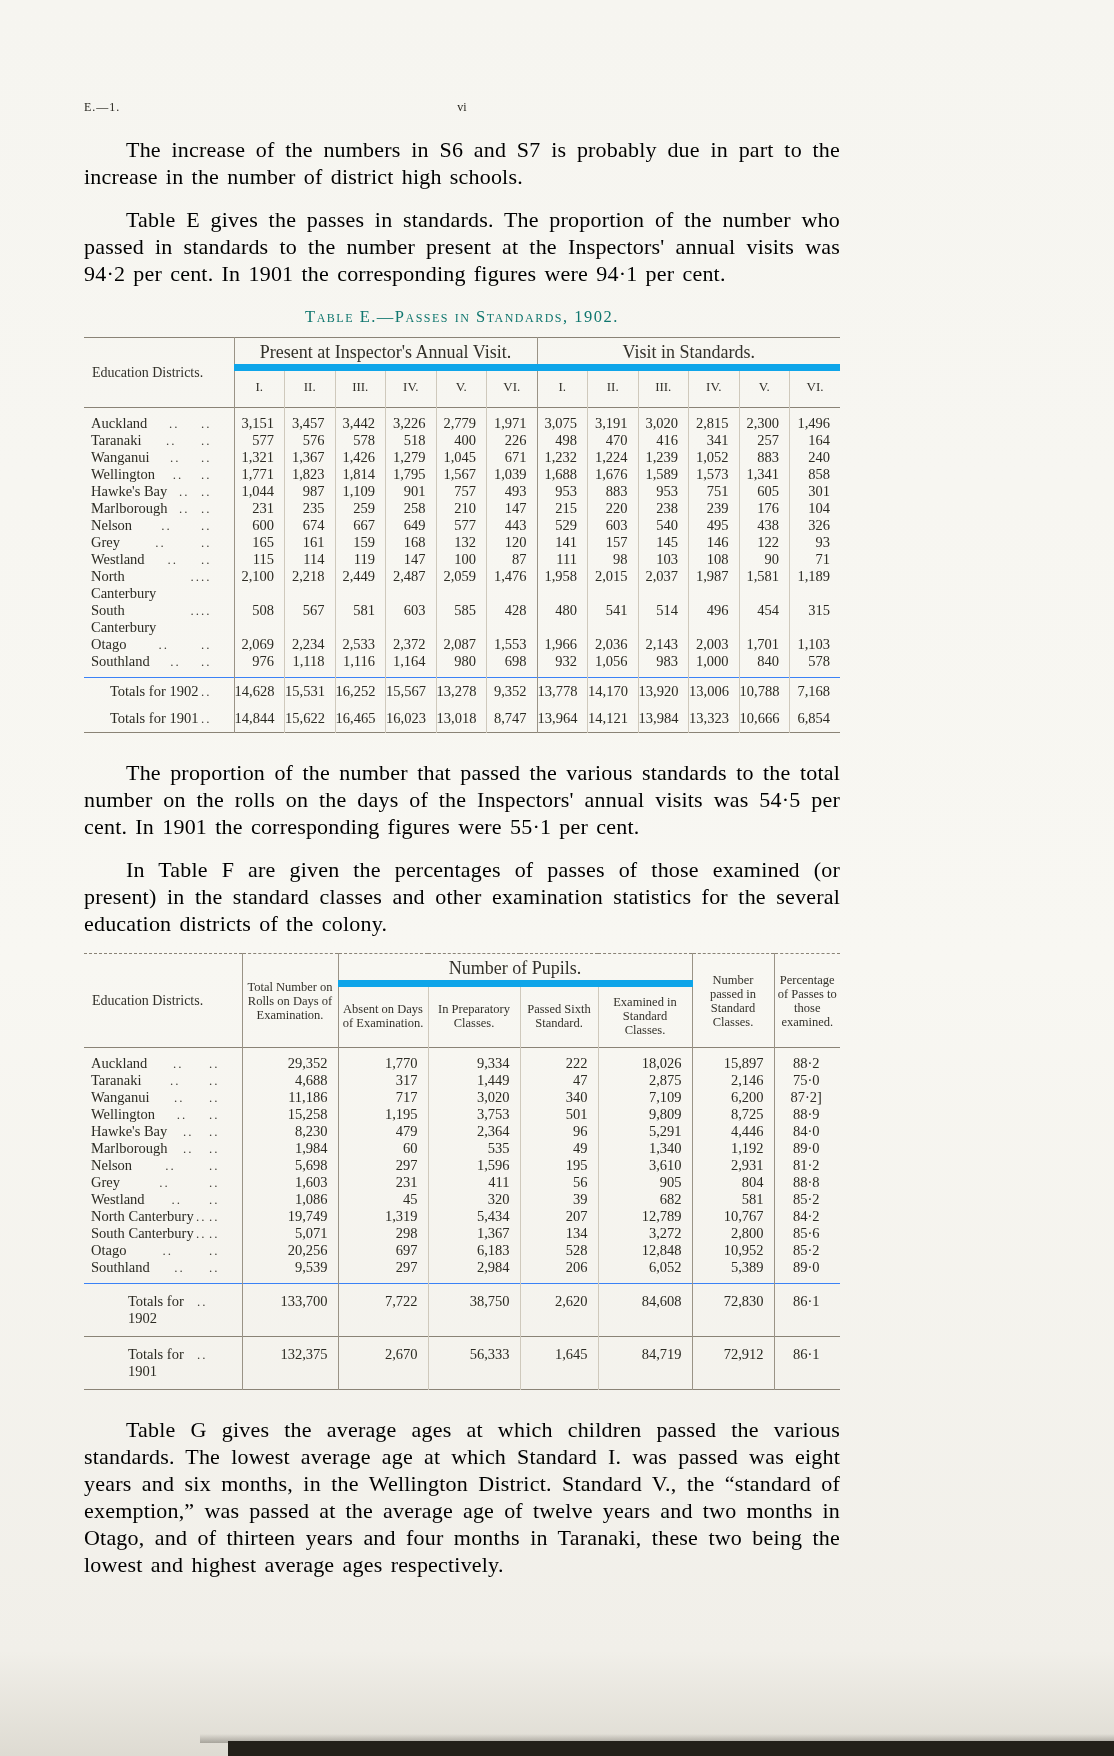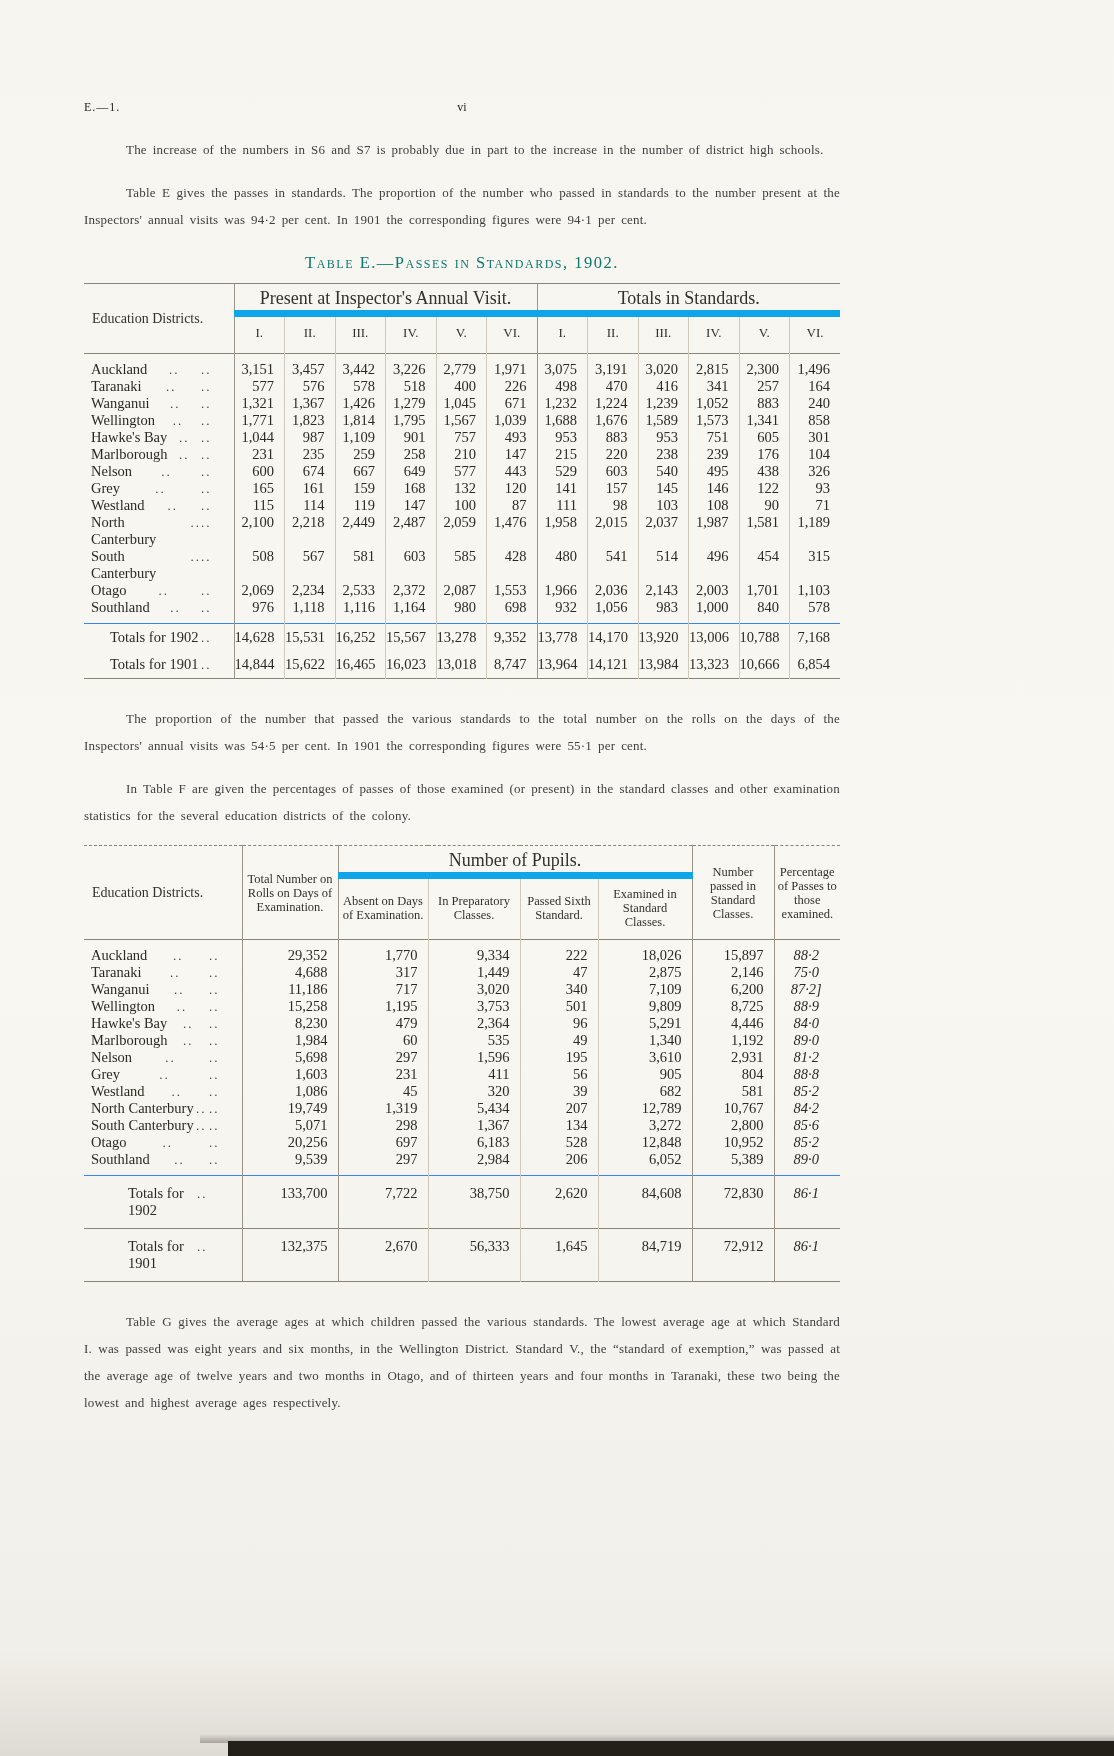--- a/index.html
+++ b/index.html
@@ -10,23 +10,23 @@
     font-family: "Liberation Serif", "DejaVu Serif", serif;
     color: #28261f;
   }
   .page { position: absolute; left: 84px; top: 100px; width: 756px; }
 
   .doc-header { position: relative; height: 36px; font-size: 12px; }
   .doc-ref { position: absolute; left: 0; top: 0; letter-spacing: 1px; }
   .page-num { position: absolute; left: 0; right: 0; text-align: center; }
 
   p.body-text {
-    font-size: 13px; line-height: 27px; text-align: justify;
+    font-size: 22px; line-height: 27px; text-align: justify;
     text-indent: 42px; word-spacing: 2.5px; letter-spacing: 0.2px;
-    margin-bottom: 16px; color: #404040;
+    margin-bottom: 16px; color: #000000;
   }
   p.mt-lg { margin-top: 26px; }
 
   .tbl-title {
     text-align: center; font-variant: small-caps; letter-spacing: 1.5px;
     font-size: 16.5px; margin: 20px 0 10px; color: #0f766e;
   }
 
   table.tbl {
     width: 100%; border-collapse: collapse; table-layout: fixed;
@@ -43,21 +43,21 @@
   .tbl thead { border-bottom: 1px solid #8a8376; }
   .tbl .grp-head { border-bottom: 7px solid #0ea5e9; padding: 7px 2px 5px; font-size: 18px; }
   .tbl th.sub { padding: 9px 2px 13px; font-size: 13px; }
   .tbl-f th.sub2 { padding: 8px 3px 10px; }
   .tbl th.district-head {
     text-align: left; padding-left: 8px; font-size: 14px; vertical-align: middle;
   }
 
   .tbl td { font-size: 14.5px; line-height: 17px; padding: 0 10px 0 0; vertical-align: baseline; }
   .tbl td.num { text-align: right; }
-  .tbl td.pct { text-align: center; padding-right: 2px; font-style: italic; }
+  .tbl td.pct { text-align: center; padding-right: 2px; }
   .tbl td.district, .tbl th.district-head { border-right: 1px solid #9a9386; }
   .tbl .vline { border-left: 1px solid #cfc9bc; }
   .tbl .vline-strong { border-left: 1px solid #9a9386; }
 
   .tbl tbody.data tr:first-child td { padding-top: 7px; }
   .tbl tbody.data tr:last-child td { padding-bottom: 7px; }
 
   .tbl tbody.totals { border-top: 1px solid #3b82f6; }
   .tbl tbody.totals td { padding-top: 5px; padding-bottom: 5px; font-size: 14.5px; }
   .tbl-f tbody.totals tr.t2 { border-top: 1px solid #8a8376; }
@@ -89,21 +89,21 @@
 
   <table class="tbl tbl-e">
     <colgroup>
       <col style="width:150px">
       <col span="12">
     </colgroup>
     <thead>
       <tr>
         <th class="district-head" rowspan="2">Education Districts.</th>
         <th class="grp-head" colspan="6">Present at Inspector's Annual Visit.</th>
-        <th class="grp-head vline-strong" colspan="6">Totals in Standards.</th>
+        <th class="grp-head vline-strong" colspan="6">Visit in Standards.</th>
       </tr>
       <tr>
           <th class="sub ">I.</th>
           <th class="sub vline">II.</th>
           <th class="sub vline">III.</th>
           <th class="sub vline">IV.</th>
           <th class="sub vline">V.</th>
           <th class="sub vline">VI.</th>
           <th class="sub vline-strong">I.</th>
           <th class="sub vline">II.</th>

